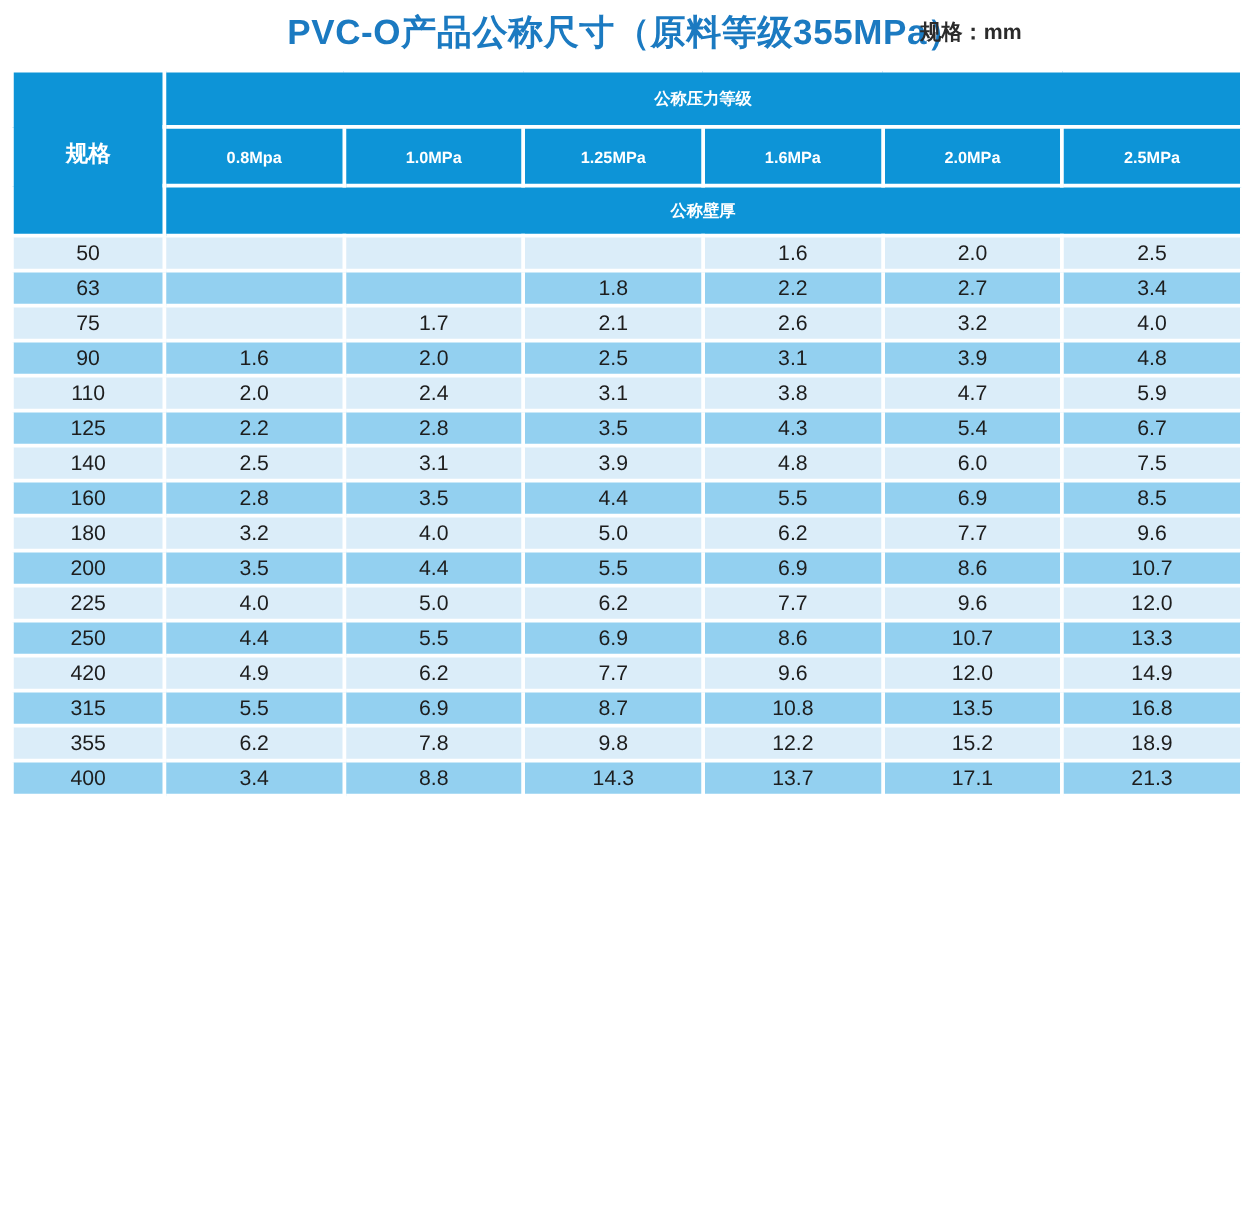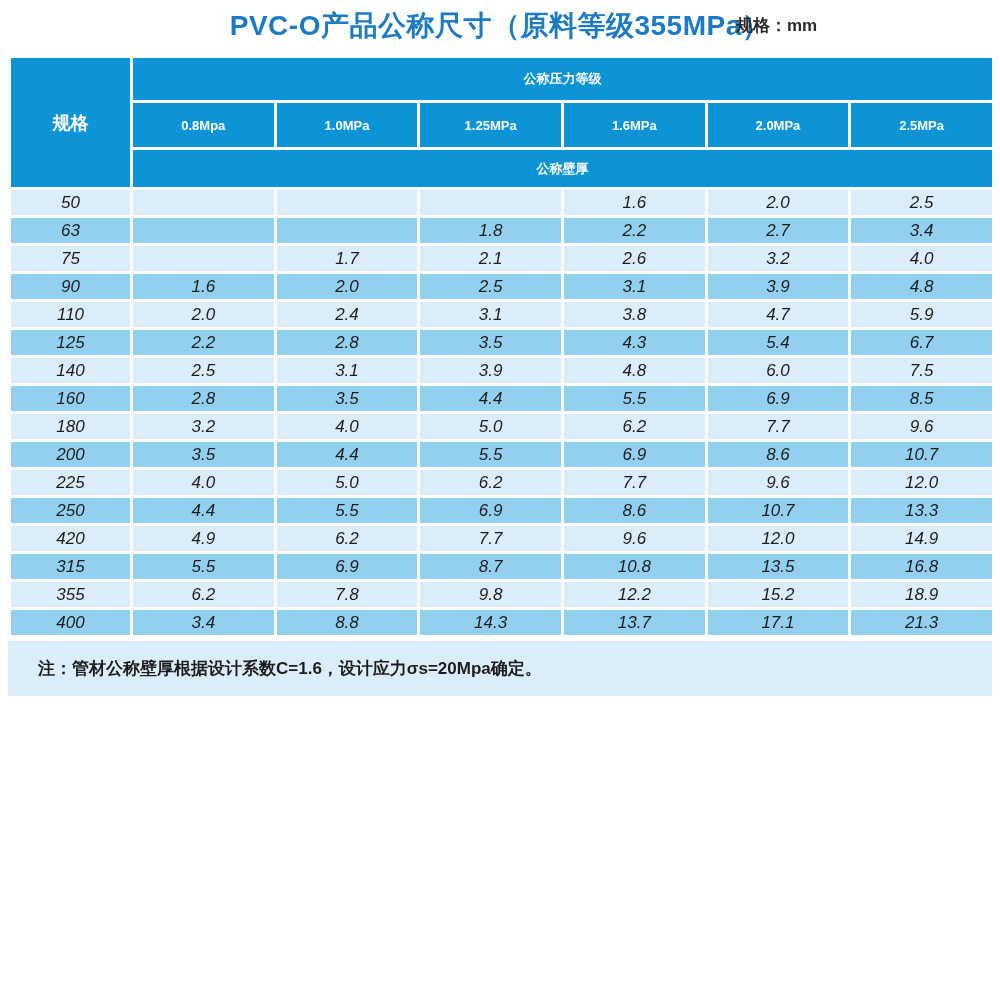--- a/index.html
+++ b/index.html
@@ -55,21 +55,21 @@
   .spec-table thead th {
     background: var(--header-blue);
     color: #ffffff;
     font-size: 13px;
     font-weight: bold;
   }
   .spec-table thead tr.group-row { height: 45px; }
   .spec-table thead tr.pressure-row { height: 47px; }
   .spec-table thead tr.sub-row { height: 40px; }
   .spec-table thead th.spec-col-header { font-size: 18px; }
-  .spec-table tbody tr { height: 28px; font-style: italic; }
+  .spec-table tbody tr { height: 28px; }
   .spec-table tbody th, .spec-table tbody td {
     color: var(--text-dark);
     font-size: 17px;
     font-weight: normal;
   }
   .spec-table tbody tr.row-light th, .spec-table tbody tr.row-light td { background: var(--row-light); }
   .spec-table tbody tr.row-dark th,  .spec-table tbody tr.row-dark td  { background: var(--row-dark); }
   .footnote {
     margin: 3px 0 0 8px;
     width: 984px;
@@ -261,15 +261,14 @@
           <td>3.4</td>
           <td>8.8</td>
           <td>14.3</td>
           <td>13.7</td>
           <td>17.1</td>
           <td>21.3</td>
         </tr>
       </tbody>
   </table>
 
-  <div class="footnote">注：管材公称壁厚根据设计系数C=1.6，设计应力σs=20Mpa确定。</div>
 
 </div>
 
 </body></html>

